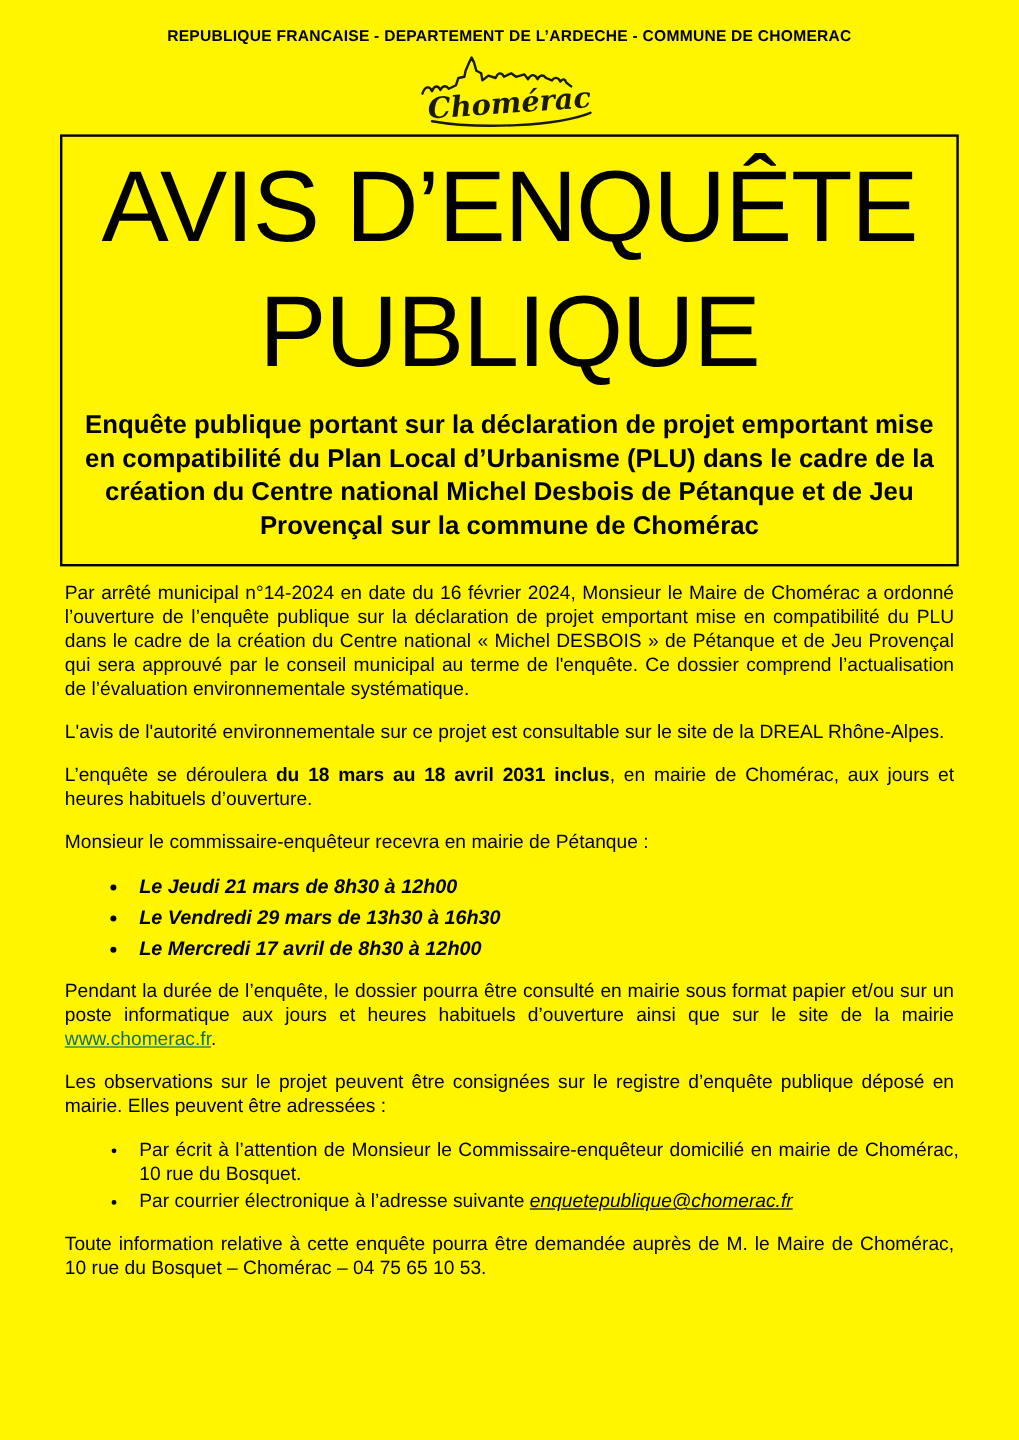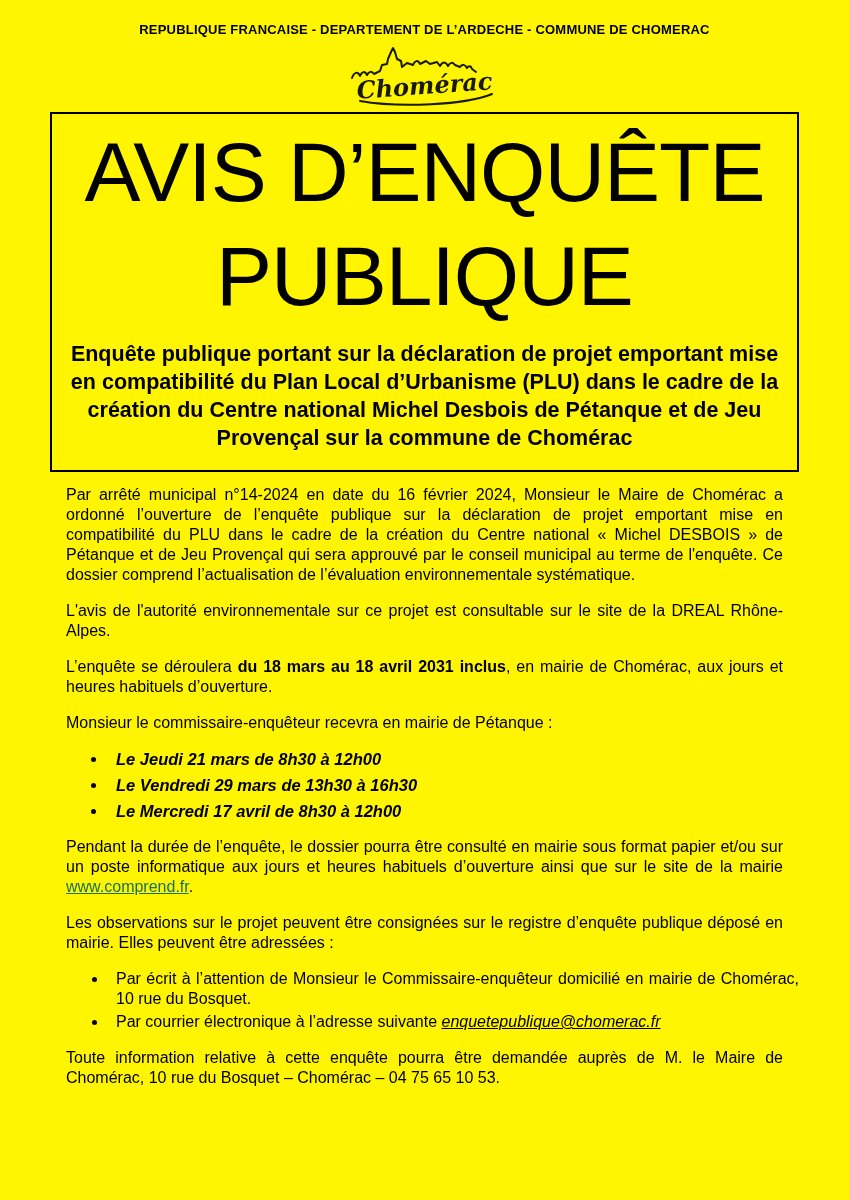--- a/index.html
+++ b/index.html
@@ -42,21 +42,21 @@
   .subtitle{
     max-width:712px;
     margin:12px auto 0 auto;
     text-align:center;
     font-weight:bold;
     font-size:21.5px;
     line-height:28px;
   }
   .body-text{font-size:16px;line-height:20px;}
   .body-text p{
-    margin:16px 16px;
+    margin:16px 4px;
     text-align:justify;
   }
   .body-text p.first{margin-top:13px;}
   b.inline{font-weight:bold;}
   a.site-link{
     color:#16705F;
     text-decoration:underline;
     cursor:pointer;
   }
   a.email-link{
@@ -119,21 +119,21 @@
     <p><span>L’enquête se déroulera </span><b class="inline">du 18 mars au 18 avril 2031 inclus</b><span>, en mairie de Chomérac, aux jours et heures habituels d’ouverture.</span></p>
 
     <p>Monsieur le commissaire-enquêteur recevra en mairie de Pétanque :</p>
 
     <ul class="schedule">
       <li>Le Jeudi 21 mars de 8h30 à 12h00</li>
       <li>Le Vendredi 29 mars de 13h30 à 16h30</li>
       <li>Le Mercredi 17 avril de 8h30 à 12h00</li>
     </ul>
 
-    <p><span>Pendant la durée de l’enquête, le dossier pourra être consulté en mairie sous format papier et/ou sur un poste informatique aux jours et heures habituels d’ouverture ainsi que sur le site de la mairie </span><a class="site-link">www.comprend.fr</a><span>.</span></p>
+    <p><span>Pendant la durée de l’enquête, le dossier pourra être consulté en mairie sous format papier et/ou sur un poste informatique aux jours et heures habituels d’ouverture ainsi que sur le site de la mairie </span><a class="site-link">www.chomerac.fr</a><span>.</span></p>
 
     <p>Les observations sur le projet peuvent être consignées sur le registre d’enquête publique déposé en mairie. Elles peuvent être adressées :</p>
 
     <ul class="contacts">
       <li>Par écrit à l’attention de Monsieur le Commissaire-enquêteur domicilié en mairie de Chomérac, 10 rue du Bosquet.</li>
       <li><span>Par courrier électronique à l’adresse suivante </span><a class="email-link">enquetepublique@chomerac.fr</a></li>
     </ul>
 
     <p>Toute information relative à cette enquête pourra être demandée auprès de M. le Maire de Chomérac, 10 rue du Bosquet – Chomérac – 04 75 65 10 53.</p>
 

